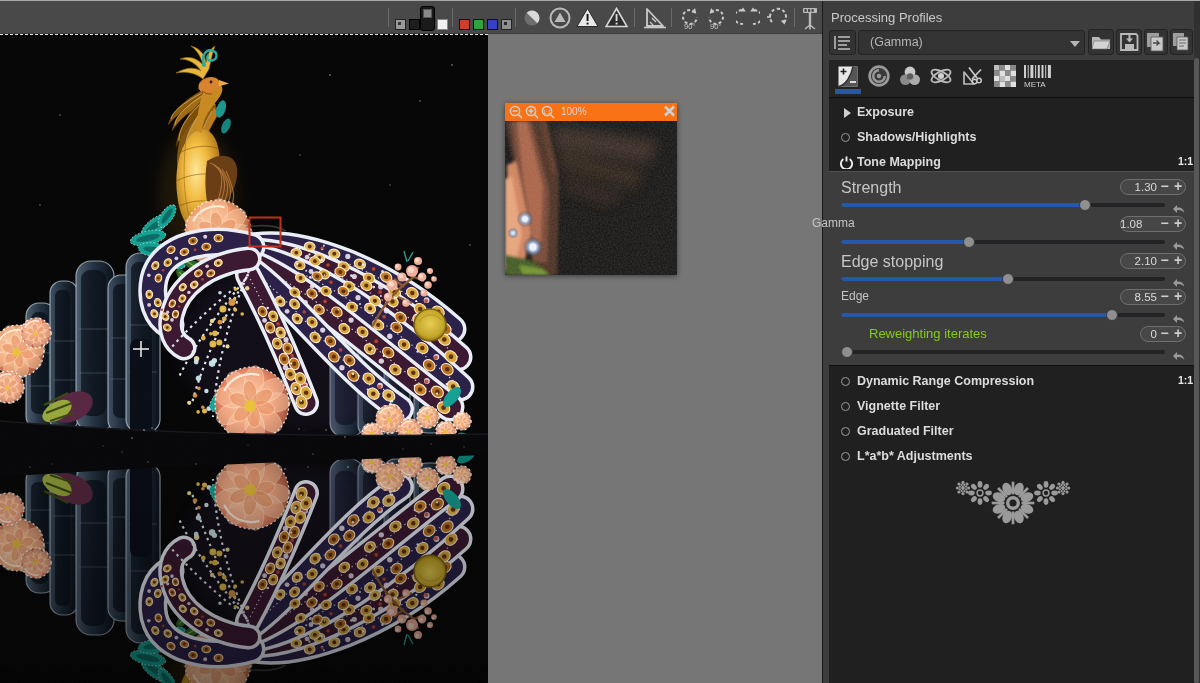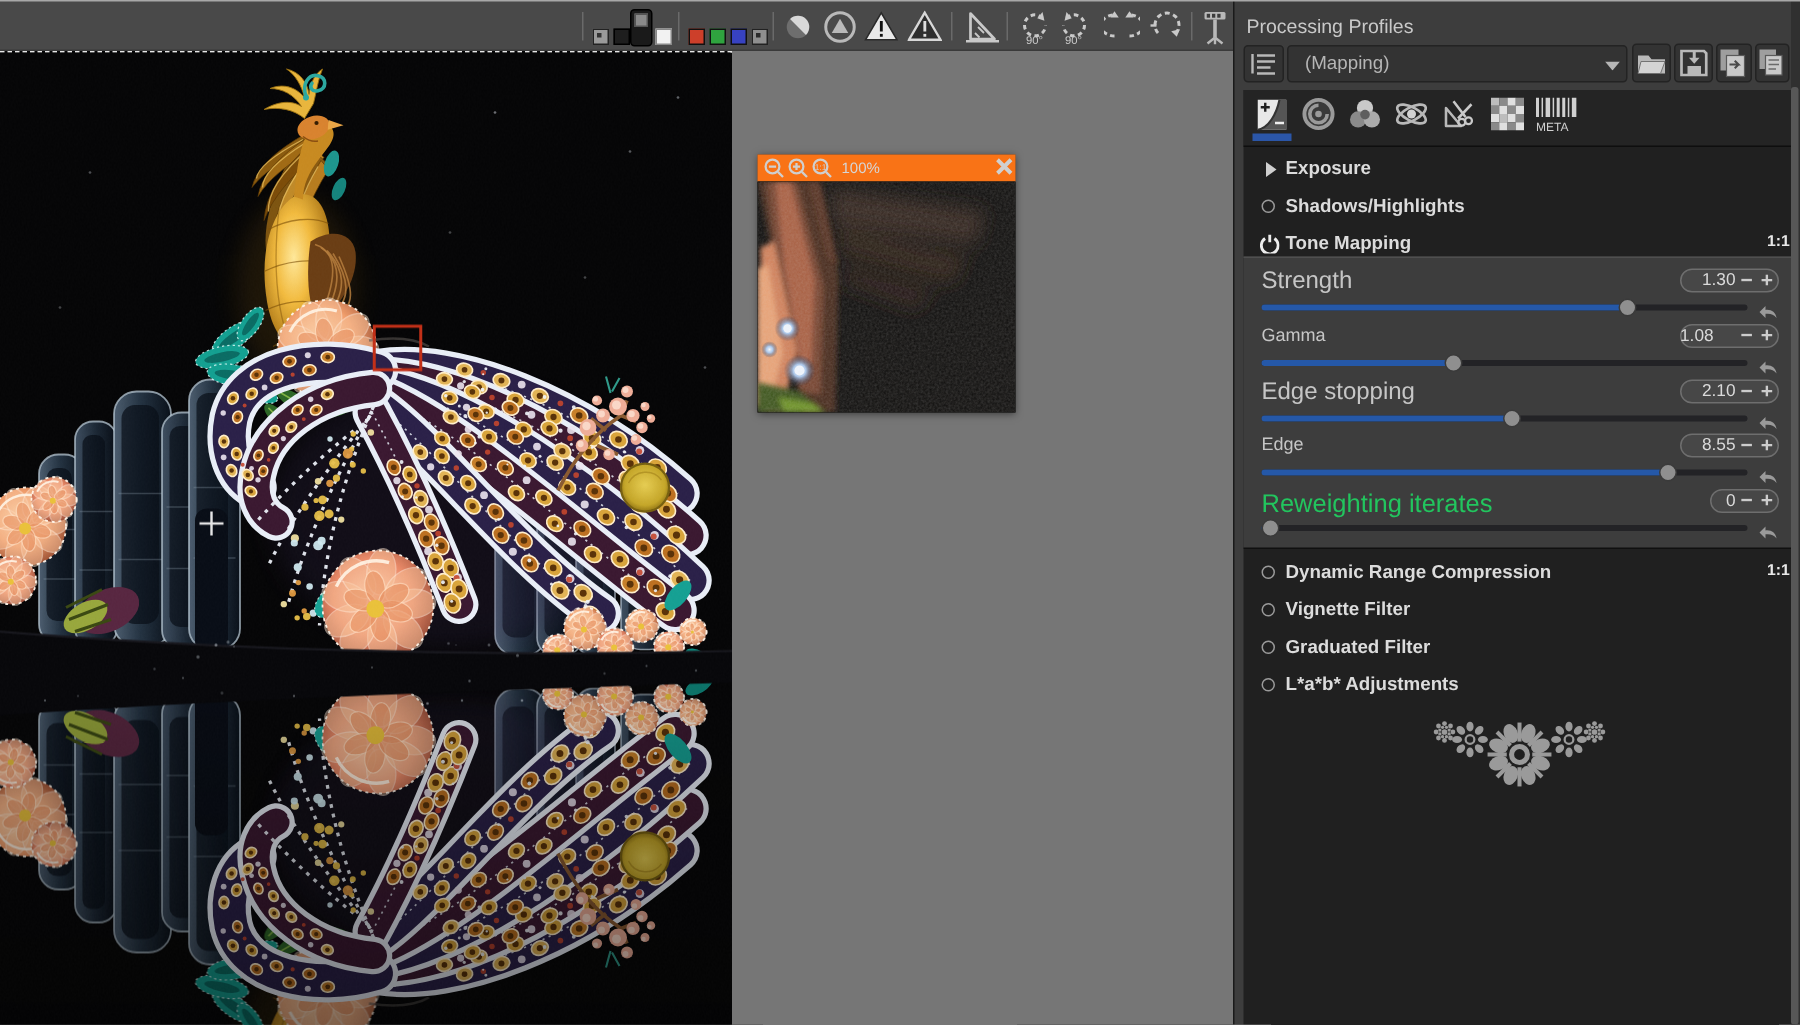--- a/index.html
+++ b/index.html
@@ -932,21 +932,21 @@
 <div style="position:absolute;left:829px;top:30px;width:27px;height:25px;background:#333333;border:1px solid #232323;border-radius:3px;box-sizing:border-box"><svg width="25" height="23">
       <g stroke="#b9b9b9" stroke-width="1.6">
         <line x1="5" y1="5" x2="5" y2="18"></line>
         <line x1="8" y1="6" x2="20" y2="6"></line>
         <line x1="8" y1="10" x2="20" y2="10"></line>
         <line x1="8" y1="14" x2="17" y2="14"></line>
         <line x1="8" y1="18" x2="20" y2="18"></line>
       </g>
     </svg></div>
 <div style="position:absolute;left:858px;top:30px;width:227px;height:25px;background:#333333;border:1px solid #232323;border-radius:3px;box-sizing:border-box">
-    <span style="position:absolute;left:11px;top:4px;font-size:12.5px;color:#b5b5b5">(Mapping)</span>
+    <span style="position:absolute;left:11px;top:4px;font-size:12.5px;color:#b5b5b5">(Gamma)</span>
     <svg style="position:absolute;right:4px;top:10px" width="10" height="6">
       <path d="M0,0 L10,0 L5,6 Z" fill="#b5b5b5"></path>
     </svg>
   </div>
 <div style="position:absolute;left:1088px;top:29px;width:26px;height:26px;background:#333333;border:1px solid #232323;border-radius:3px;box-sizing:border-box"><svg width="24" height="24">
       <path d="M3,7 L10,7 L12,9.5 L21,9.5 L21,19 L3,19 Z" fill="#b9b9b9"></path>
       <path d="M5,11 L21,11 L18,19 L3,19 Z" fill="#d4d4d4" stroke="#6a6a6a" stroke-width="0.6"></path>
     </svg></div>
 <div style="position:absolute;left:1116px;top:29px;width:26px;height:26px;background:#333333;border:1px solid #232323;border-radius:3px;box-sizing:border-box"><svg width="24" height="24">
       <path d="M4,4 L19,4 L20.5,5.5 L20.5,20 L4,20 Z" fill="none" stroke="#b9b9b9" stroke-width="1.8"></path>
@@ -1051,21 +1051,21 @@
 <div style="position:absolute;left:1120px;top:179px;width:66px;height:16px;background:#474747;border:1px solid #6e6e6e;border-radius:9px;box-sizing:border-box"></div>
 <div style="position:absolute;left:1120px;top:180px;width:37px;height:15px;line-height:15px;font-size:11.5px;color:#dadada;text-align:right">1.30</div>
 <div style="position:absolute;left:1158px;top:178px;width:13px;height:18px;line-height:17px;font-size:14px;font-weight:bold;color:#cccccc;text-align:center">−</div>
 <div style="position:absolute;left:1171px;top:178px;width:14px;height:18px;line-height:17px;font-size:14px;font-weight:bold;color:#cccccc;text-align:center">+</div>
 <div style="position:absolute;left:841px;top:203px;width:324px;height:4px;background:#232326;border-radius:2px"></div>
 <div style="position:absolute;left:841px;top:203px;width:244px;height:4px;background:#2558a8;border-radius:2px"></div>
 <div style="position:absolute;left:1079px;top:199px;width:12px;height:12px;border-radius:50%;background:#8f8f8f;border:1px solid #3a3a3a;box-sizing:border-box"></div>
 <div style="position:absolute;left:1172px;top:200px"><svg width="13" height="10" viewBox="0 0 13 10">
       <path d="M1,5 L5,1 L5,3.6 C9,3.2 11.6,5 12.4,9 C10.4,6.4 8,5.8 5,6.2 L5,9 Z" fill="#9a9a9a"></path>
     </svg></div>
-<div style="position:absolute;left:841px;top:216px;font-size:12px;color:#c6c6c6">Gamma</div>
+<div style="position:absolute;left:812px;top:216px;font-size:12px;color:#c6c6c6">Gamma</div>
 <div style="position:absolute;left:1120px;top:216px;width:66px;height:16px;background:#474747;border:1px solid #6e6e6e;border-radius:9px;box-sizing:border-box"></div>
 <div style="position:absolute;left:1120px;top:217px;width:37px;height:15px;line-height:15px;font-size:11.5px;color:#dadada;text-align:left">1.08</div>
 <div style="position:absolute;left:1158px;top:215px;width:13px;height:18px;line-height:17px;font-size:14px;font-weight:bold;color:#cccccc;text-align:center">−</div>
 <div style="position:absolute;left:1171px;top:215px;width:14px;height:18px;line-height:17px;font-size:14px;font-weight:bold;color:#cccccc;text-align:center">+</div>
 <div style="position:absolute;left:841px;top:240px;width:324px;height:4px;background:#232326;border-radius:2px"></div>
 <div style="position:absolute;left:841px;top:240px;width:128px;height:4px;background:#2558a8;border-radius:2px"></div>
 <div style="position:absolute;left:963px;top:236px;width:12px;height:12px;border-radius:50%;background:#8f8f8f;border:1px solid #3a3a3a;box-sizing:border-box"></div>
 <div style="position:absolute;left:1172px;top:237px"><svg width="13" height="10" viewBox="0 0 13 10">
       <path d="M1,5 L5,1 L5,3.6 C9,3.2 11.6,5 12.4,9 C10.4,6.4 8,5.8 5,6.2 L5,9 Z" fill="#9a9a9a"></path>
     </svg></div>
@@ -1084,21 +1084,21 @@
 <div style="position:absolute;left:1120px;top:289px;width:66px;height:16px;background:#474747;border:1px solid #6e6e6e;border-radius:9px;box-sizing:border-box"></div>
 <div style="position:absolute;left:1120px;top:290px;width:37px;height:15px;line-height:15px;font-size:11.5px;color:#dadada;text-align:right">8.55</div>
 <div style="position:absolute;left:1158px;top:288px;width:13px;height:18px;line-height:17px;font-size:14px;font-weight:bold;color:#cccccc;text-align:center">−</div>
 <div style="position:absolute;left:1171px;top:288px;width:14px;height:18px;line-height:17px;font-size:14px;font-weight:bold;color:#cccccc;text-align:center">+</div>
 <div style="position:absolute;left:841px;top:313px;width:324px;height:4px;background:#232326;border-radius:2px"></div>
 <div style="position:absolute;left:841px;top:313px;width:271px;height:4px;background:#2558a8;border-radius:2px"></div>
 <div style="position:absolute;left:1106px;top:309px;width:12px;height:12px;border-radius:50%;background:#8f8f8f;border:1px solid #3a3a3a;box-sizing:border-box"></div>
 <div style="position:absolute;left:1172px;top:310px"><svg width="13" height="10" viewBox="0 0 13 10">
       <path d="M1,5 L5,1 L5,3.6 C9,3.2 11.6,5 12.4,9 C10.4,6.4 8,5.8 5,6.2 L5,9 Z" fill="#9a9a9a"></path>
     </svg></div>
-<div style="position:absolute;left:841px;top:326px;font-size:17px;color:#22c55e">Reweighting iterates</div>
+<div style="position:absolute;left:869px;top:326px;font-size:13px;color:#84cc16">Reweighting iterates</div>
 <div style="position:absolute;left:1140px;top:326px;width:46px;height:16px;background:#474747;border:1px solid #6e6e6e;border-radius:9px;box-sizing:border-box"></div>
 <div style="position:absolute;left:1140px;top:327px;width:17px;height:15px;line-height:15px;font-size:11.5px;color:#dadada;text-align:right">0</div>
 <div style="position:absolute;left:1158px;top:325px;width:13px;height:18px;line-height:17px;font-size:14px;font-weight:bold;color:#cccccc;text-align:center">−</div>
 <div style="position:absolute;left:1171px;top:325px;width:14px;height:18px;line-height:17px;font-size:14px;font-weight:bold;color:#cccccc;text-align:center">+</div>
 <div style="position:absolute;left:841px;top:350px;width:324px;height:4px;background:#232326;border-radius:2px"></div>
 <div style="position:absolute;left:841px;top:350px;width:6px;height:4px;background:#2558a8;border-radius:2px"></div>
 <div style="position:absolute;left:841px;top:346px;width:12px;height:12px;border-radius:50%;background:#8f8f8f;border:1px solid #3a3a3a;box-sizing:border-box"></div>
 <div style="position:absolute;left:1172px;top:347px"><svg width="13" height="10" viewBox="0 0 13 10">
       <path d="M1,5 L5,1 L5,3.6 C9,3.2 11.6,5 12.4,9 C10.4,6.4 8,5.8 5,6.2 L5,9 Z" fill="#9a9a9a"></path>
     </svg></div>

